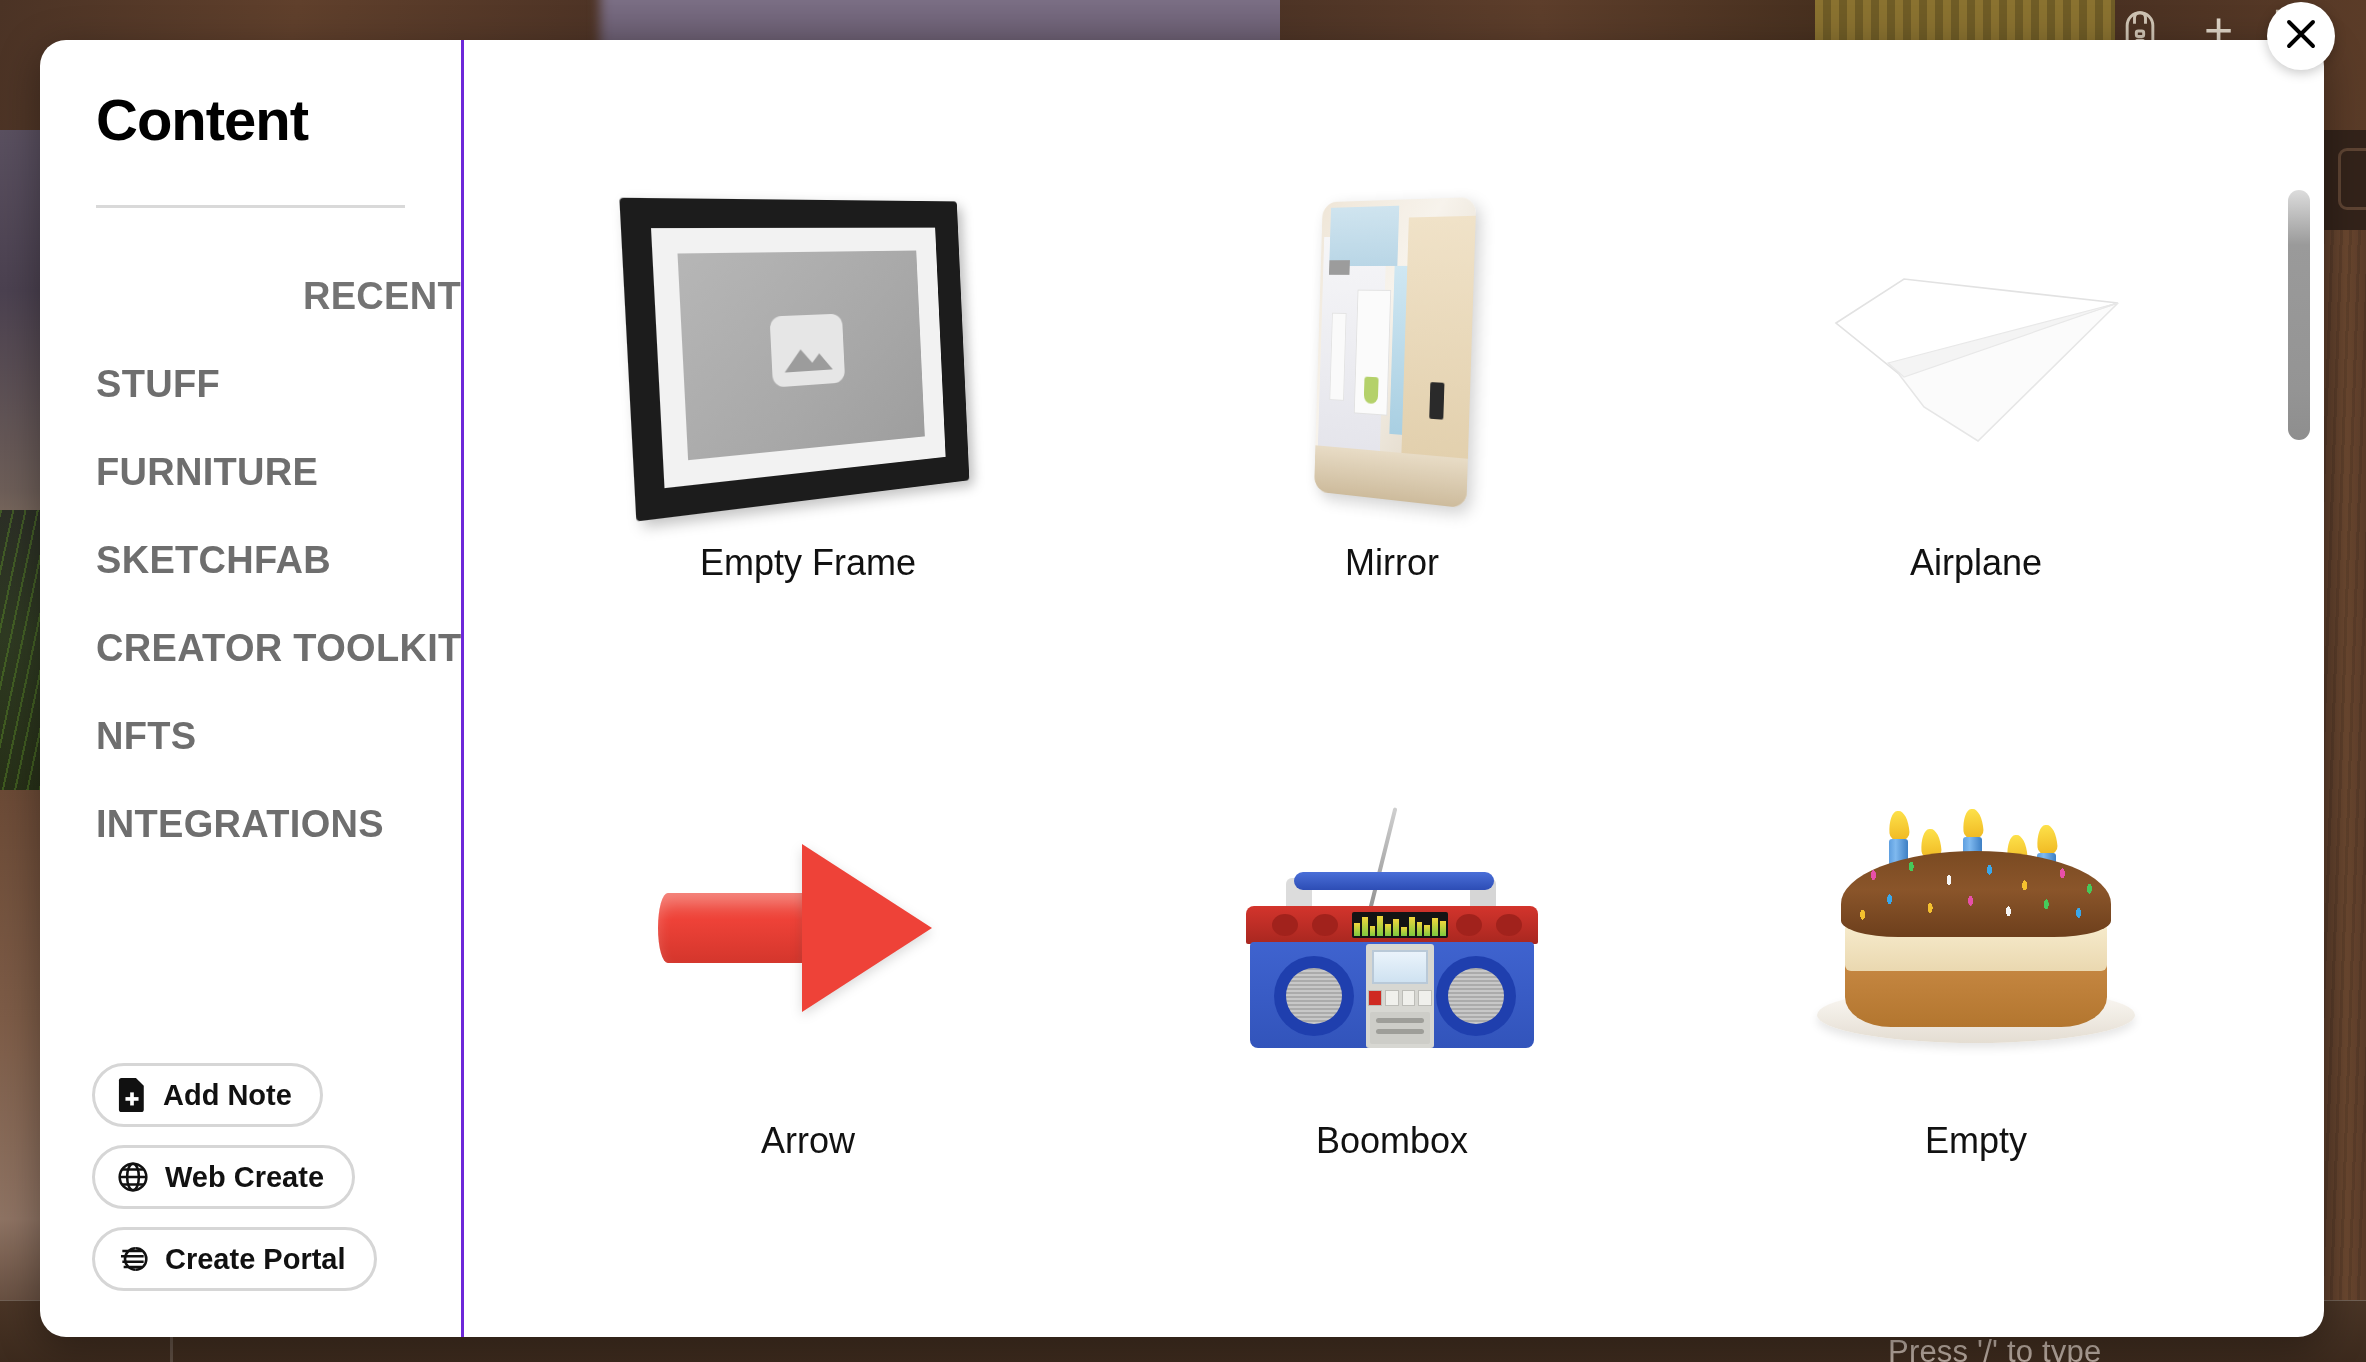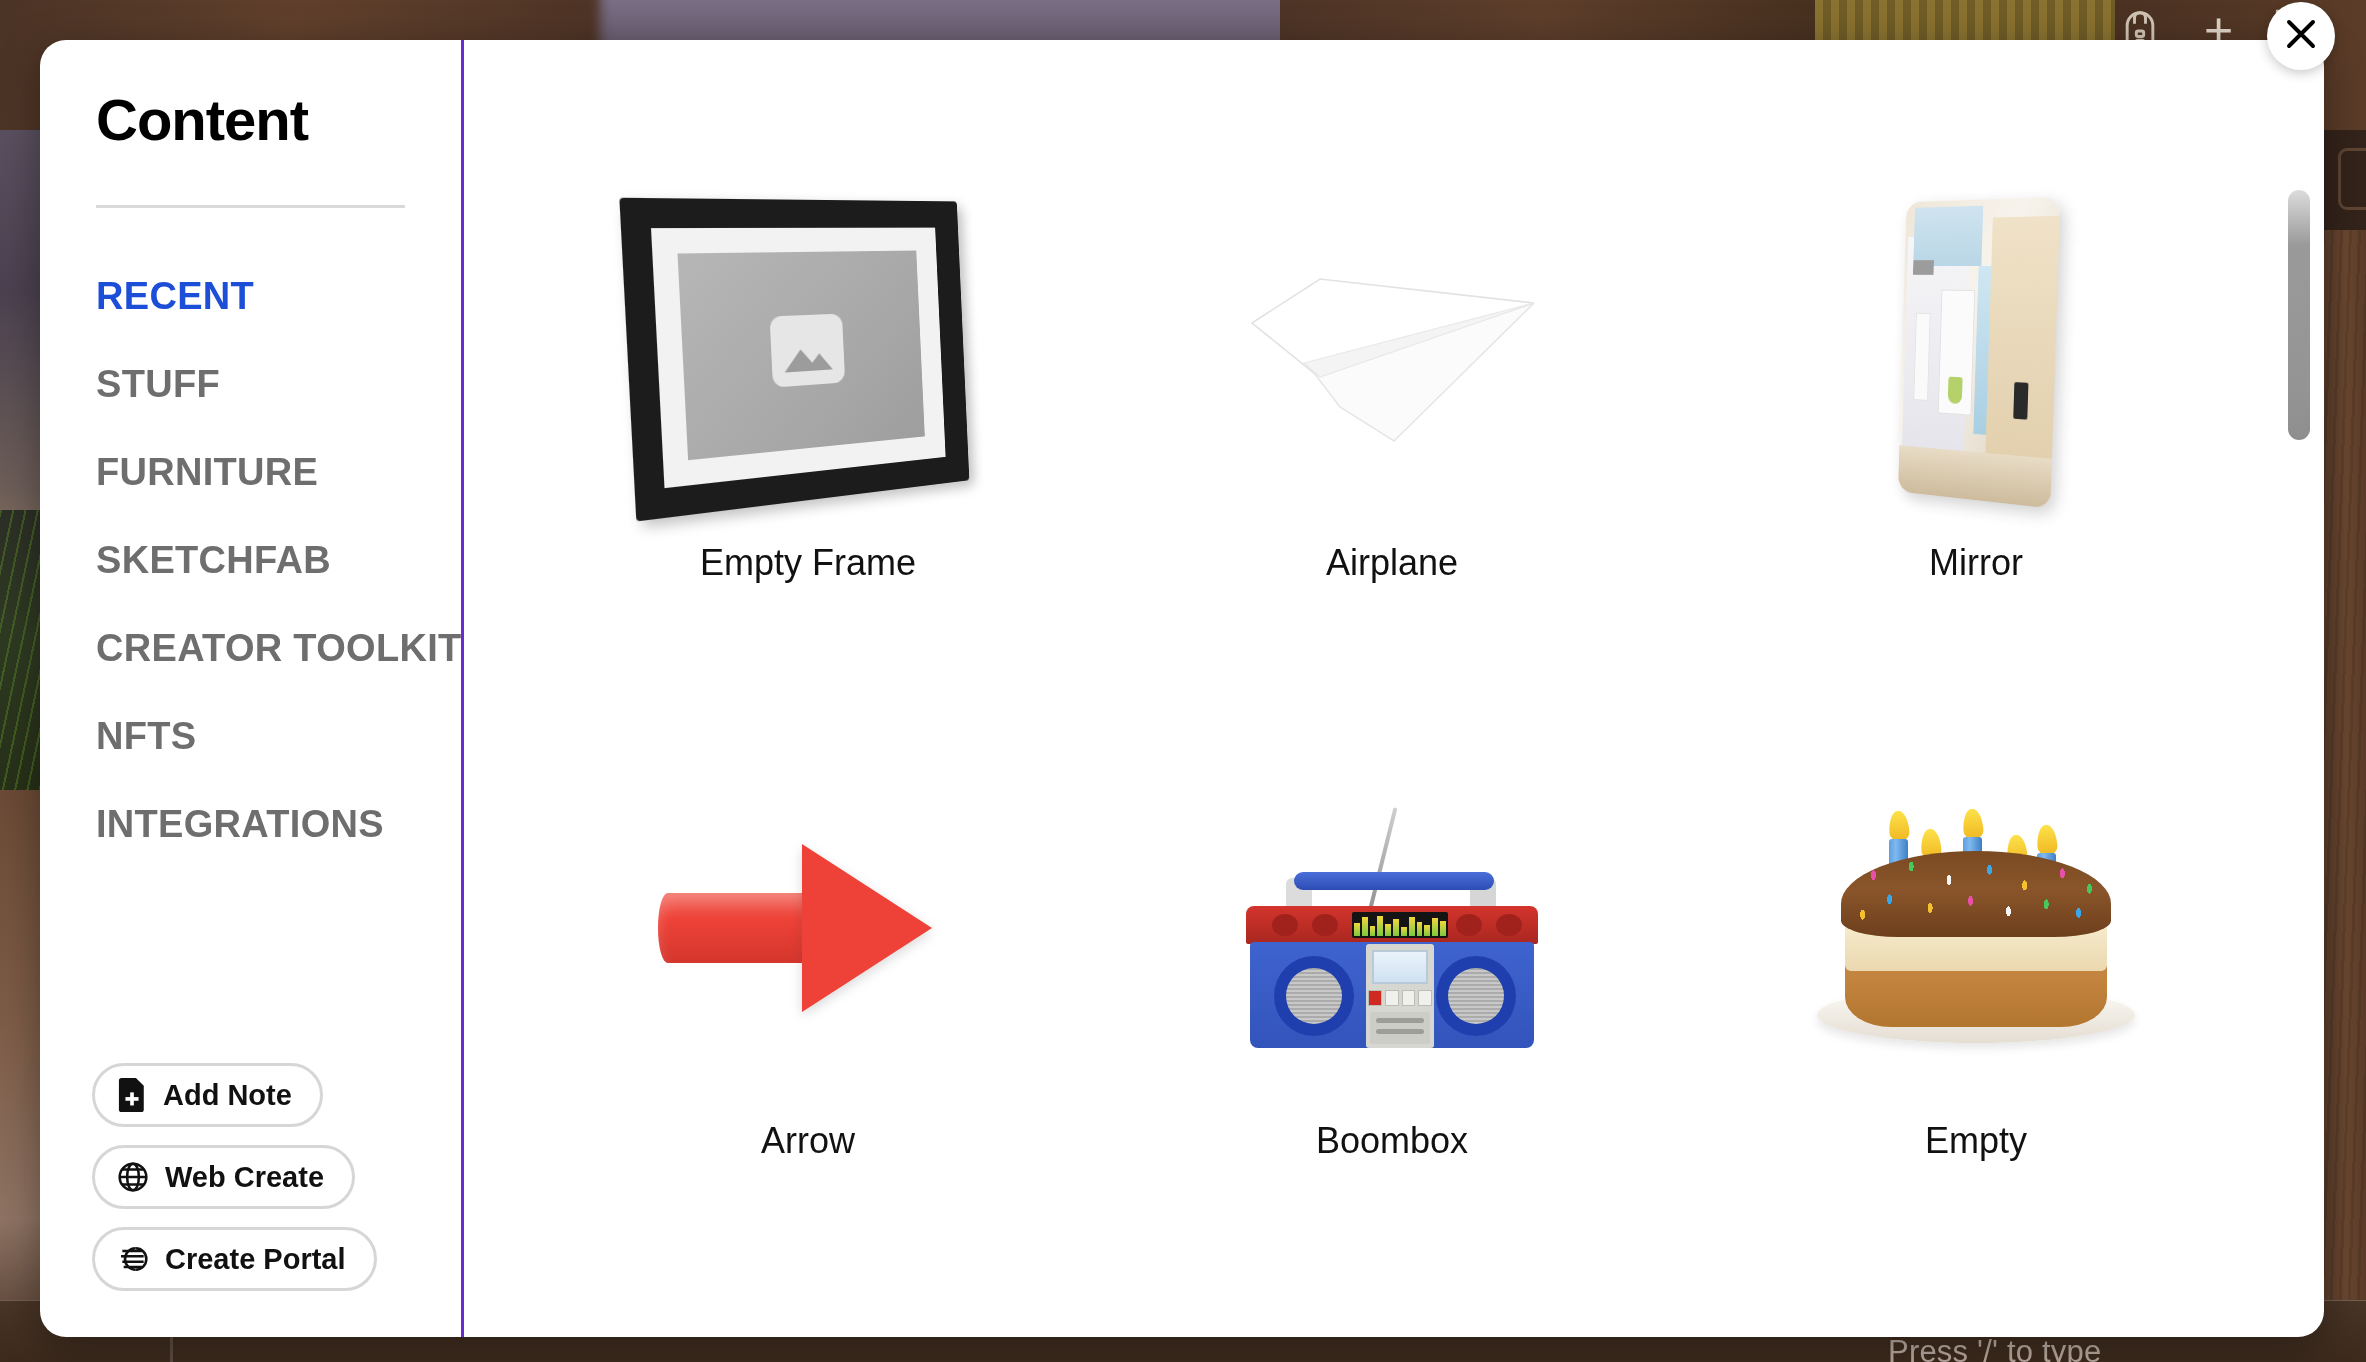--- a/index.html
+++ b/index.html
@@ -126,21 +126,21 @@
   }
   .nav-list { margin-top: 44px; }
   .nav-item {
     font-size: 38px; font-weight: 700; color: #6e6e6e;
     letter-spacing: .3px;
     padding: 0 0 0 56px;
     height: 88px; line-height: 88px;
     cursor: pointer;
     white-space: nowrap;
   }
-  .nav-item.active { color: #1d4ed8; }
+  .nav-item.active { color: #737373; text-align: right; }
   .side-spacer { flex: 1 1 auto; }
   .side-actions {
     padding: 0 0 46px 52px;
     display: flex; flex-direction: column; gap: 18px;
     align-items: flex-start;
   }
   .pill {
     display: inline-flex; align-items: center; gap: 16px;
     height: 64px; padding: 0 28px 0 22px;
     border: 3px solid #d6d6d6; border-radius: 34px;
@@ -457,46 +457,46 @@
                 </svg>
               </div>
             </div>
           </div>
         </div>
         <div class="cell-label">Empty Frame</div>
       </div>
 
       <div class="cell">
         <div class="thumb">
-          <div class="plane-art">
-            <svg width="300" height="210" viewBox="0 0 300 210">
-              <polygon points="10,78 78,34 292,58 72,128" fill="#ffffff" stroke="#e2e2e2" stroke-width="1.6"></polygon>
-              <polygon points="72,128 292,58 152,196 98,162" fill="#fbfbfb" stroke="#e6e6e6" stroke-width="1.6"></polygon>
-              <polygon points="62,118 292,58 78,132" fill="#f4f4f4" stroke="#e8e8e8" stroke-width="1.2"></polygon>
-            </svg>
-          </div>
-        </div>
-        <div class="cell-label">Airplane</div>
-      </div>
-
-      <div class="cell">
-        <div class="thumb">
           <div class="mirror-art">
             <div class="m-wallL"></div>
             <div class="m-wallR"></div>
             <div class="m-sky"></div>
             <div class="m-door"></div>
             <div class="m-cap"></div>
             <div class="m-art"></div>
             <div class="m-art2"></div>
             <div class="m-sw"></div>
             <div class="m-floor"></div>
           </div>
         </div>
         <div class="cell-label">Mirror</div>
+      </div>
+
+      <div class="cell">
+        <div class="thumb">
+          <div class="plane-art">
+            <svg width="300" height="210" viewBox="0 0 300 210">
+              <polygon points="10,78 78,34 292,58 72,128" fill="#ffffff" stroke="#e2e2e2" stroke-width="1.6"></polygon>
+              <polygon points="72,128 292,58 152,196 98,162" fill="#fbfbfb" stroke="#e6e6e6" stroke-width="1.6"></polygon>
+              <polygon points="62,118 292,58 78,132" fill="#f4f4f4" stroke="#e8e8e8" stroke-width="1.2"></polygon>
+            </svg>
+          </div>
+        </div>
+        <div class="cell-label">Airplane</div>
       </div>
 
       <div class="cell">
         <div class="thumb">
           <div class="arrow-art">
             <div class="arr-shaft"></div>
             <div class="arr-head"></div>
           </div>
         </div>
         <div class="cell-label">Arrow</div>

